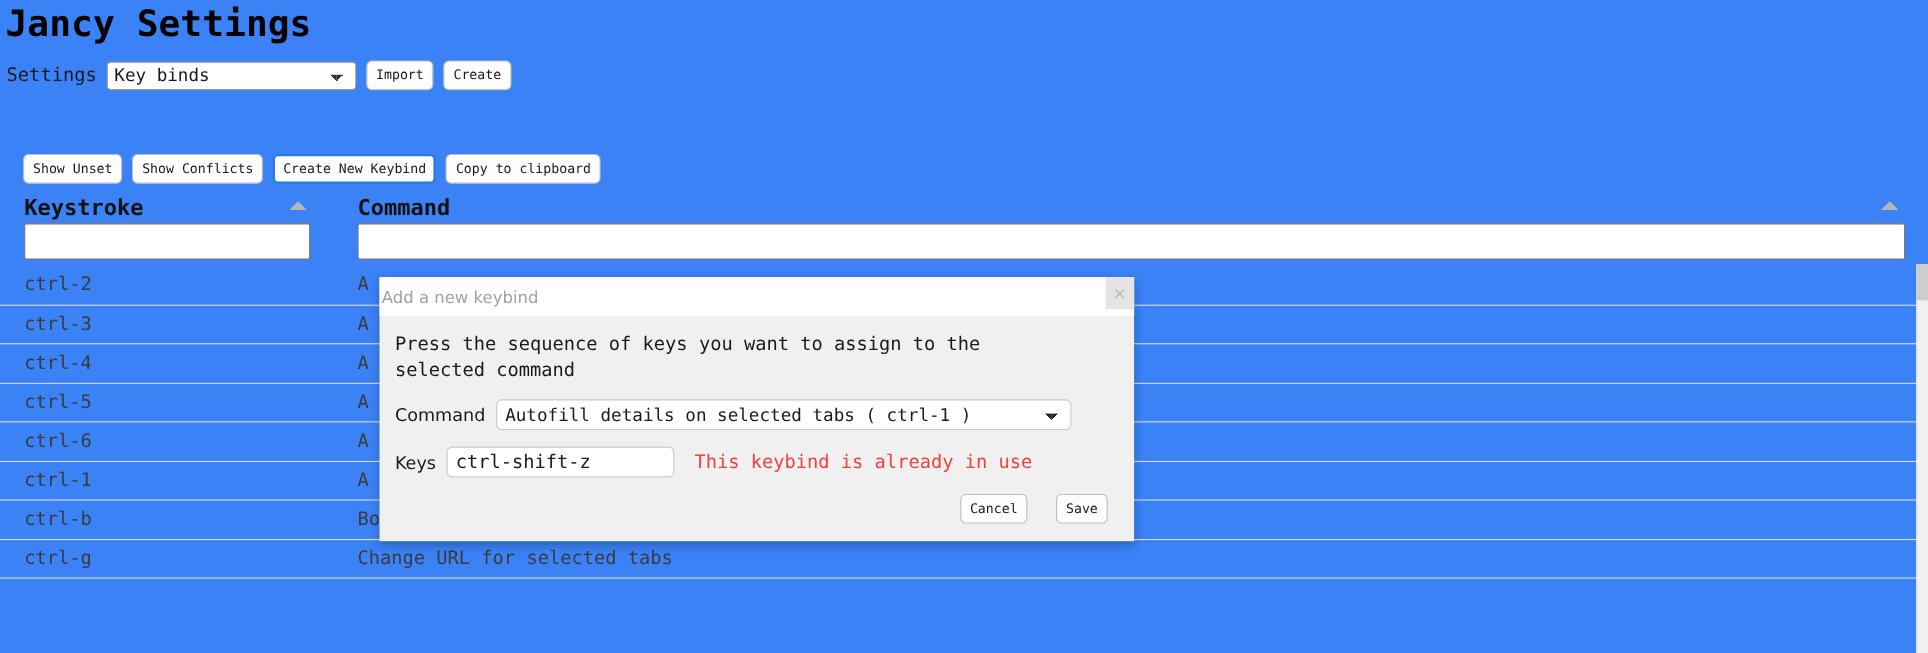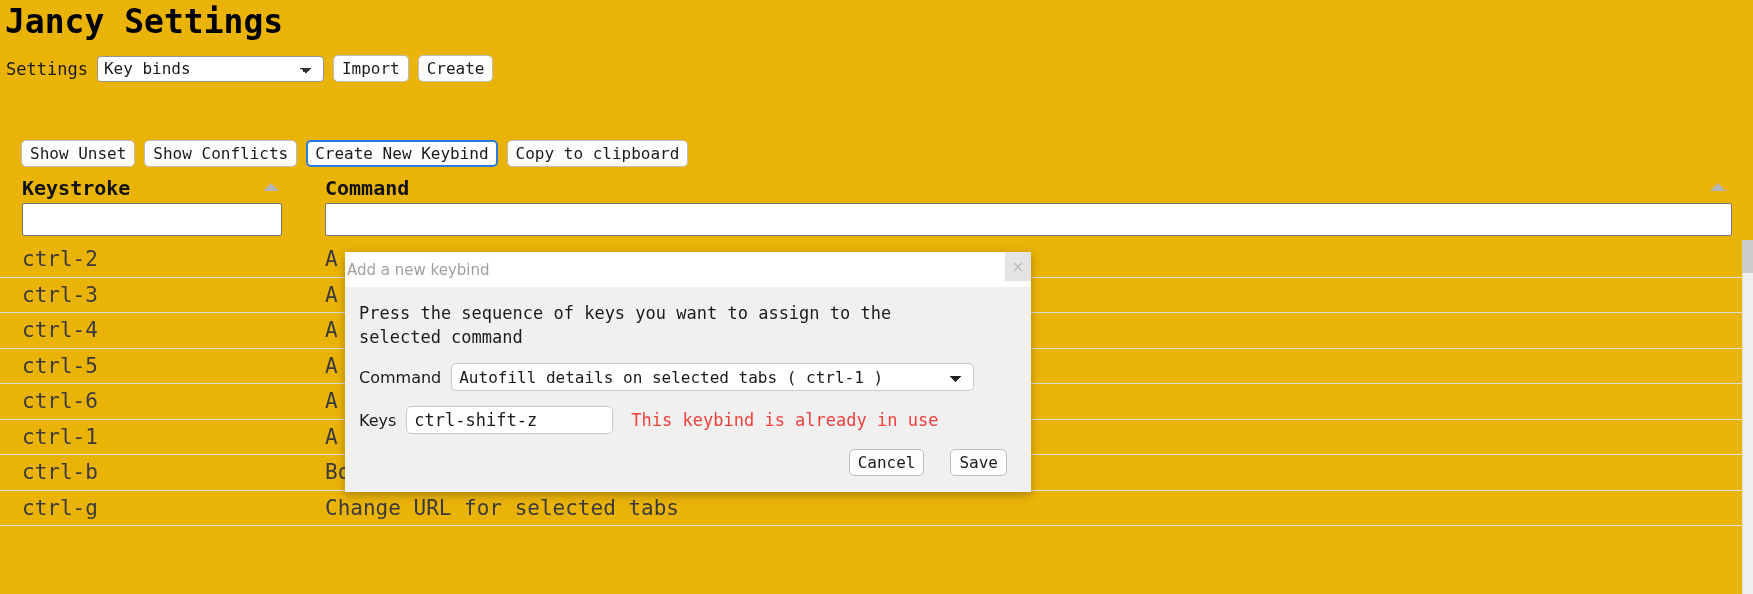--- a/index.html
+++ b/index.html
@@ -6,21 +6,21 @@
   html, body {
     margin: 0; padding: 0;
     width: 1753px; height: 594px;
     background: #f0f0f0;
     font-family: "DejaVu Sans Mono", "Liberation Mono", monospace;
     overflow: hidden;
   }
   #page {
     position: relative;
     width: 1753px; height: 594px;
-    background: #eab308;
+    background: #3b82f6;
   }
 
   
   .page-title {
     position: absolute;
     left: 5px; top: 2px;
     font-size: 33px;
     font-weight: bold;
     letter-spacing: 0px;
     color: #000;
@@ -54,21 +54,21 @@
       linear-gradient(45deg, transparent 50%, #333 50%),
       linear-gradient(135deg, #333 50%, transparent 50%);
     background-position:
       calc(100% - 17px) 11px,
       calc(100% - 11px) 11px;
     background-size: 6px 6px, 6px 6px;
     background-repeat: no-repeat;
   }
   .btn {
     font-family: "DejaVu Sans Mono", "Liberation Mono", monospace;
-    font-size: 16px;
+    font-size: 12px;
     color: #1a1a1a;
     background: #fdfdfd;
     border: 1px solid #bdbdbd;
     border-radius: 5px;
     padding: 3px 8px;
     line-height: 19px;
     cursor: default;
   }
   .btn.focused {
     border: 2px solid #2a7ae2;
@@ -138,21 +138,21 @@
   }
 
   .tbody { margin-top: 6px; }
   .trow {
     display: flex;
     height: 35.5px;
     align-items: center;
     border-bottom: 1px solid #dcdcdc;
   }
   .trow .cell {
-    font-size: 21px;
+    font-size: 17px;
     color: #3b3b3b;
     padding-left: 22px;
   }
   .trow .cell.keystroke { width: 303px; }
   .trow .cell.command   { width: 1450px; }
 
   
   .scroll-track {
     position: absolute;
     right: 0; top: 240px;

